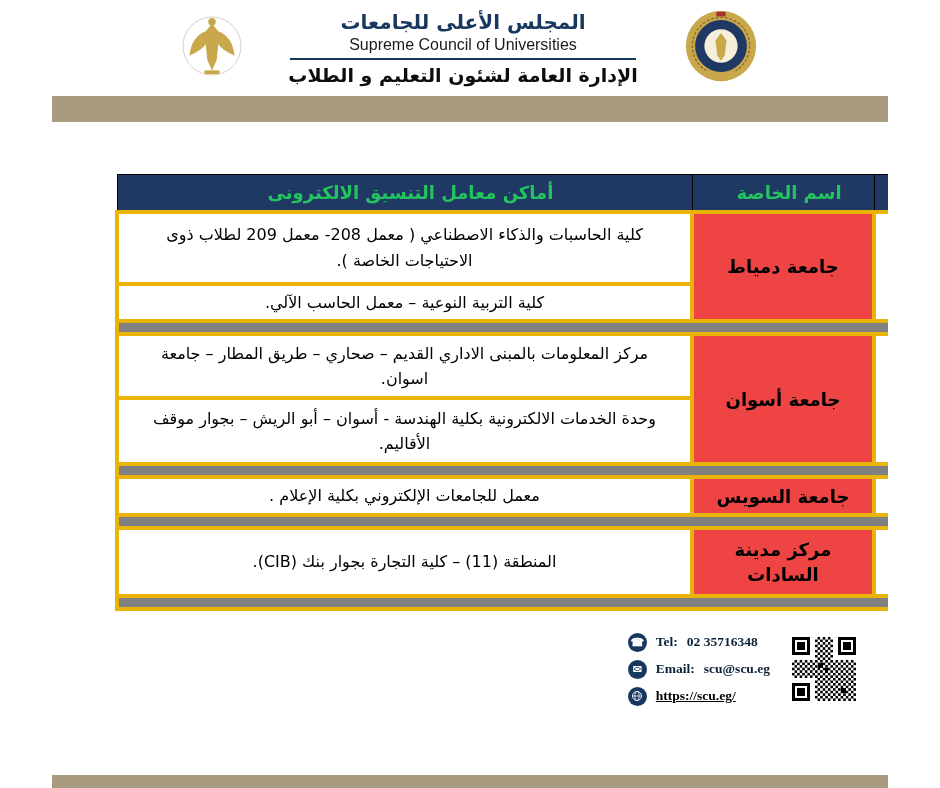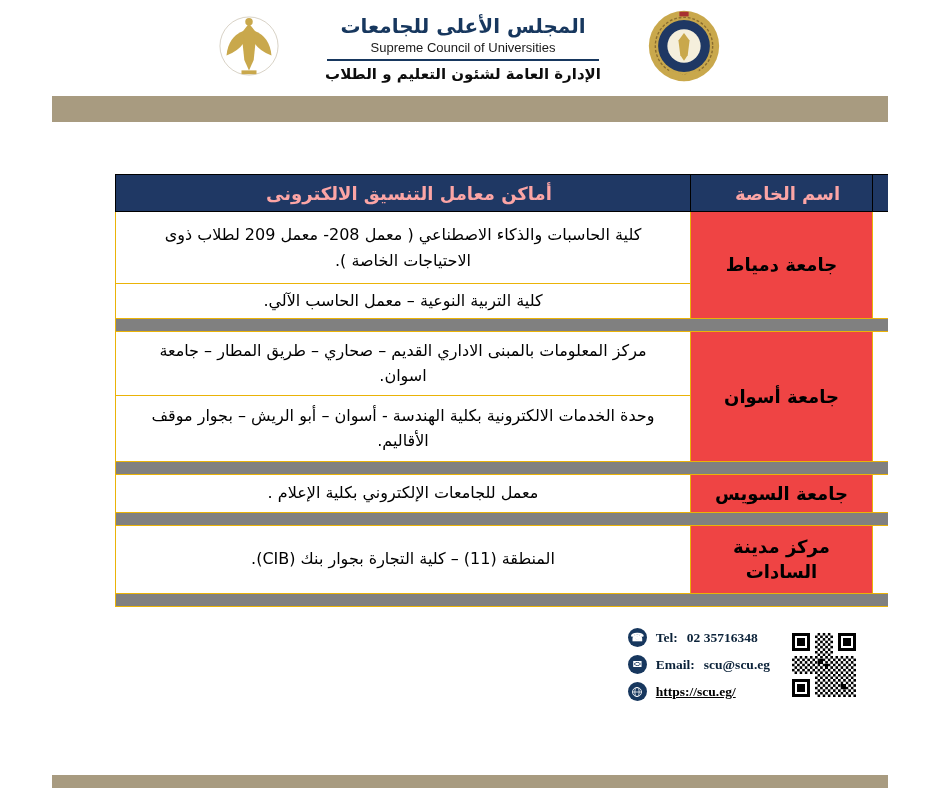--- a/index.html
+++ b/index.html
@@ -6,41 +6,41 @@
   html,body { background:#ffffff; }
   .page {
     width:836px; height:788px; background:#ffffff; position:relative; overflow:hidden;
     font-family:"DejaVu Sans", sans-serif; margin:0 auto;
   }
 
   
   .top-header { height:96px; display:flex; align-items:center; justify-content:center; gap:46px; }
   .org-text { text-align:center; min-width:218px; }
   .org-ar { font-size:20px; font-weight:bold; color:#17375e; direction:rtl; }
-  .org-en { font-size:13px; color:#1a1a1a; margin-top:2px; font-family:"Liberation Sans", sans-serif; }
+  .org-en { font-size:16px; color:#1a1a1a; margin-top:2px; font-family:"Liberation Sans", sans-serif; }
   .org-divider { height:2px; background:#17375e; margin:4px 2px; }
-  .dept-ar { font-size:15px; font-weight:bold; color:#0d0d0d; direction:rtl; margin-top:2px; }
+  .dept-ar { font-size:19px; font-weight:bold; color:#0d0d0d; direction:rtl; margin-top:2px; }
 
   .gold-bar { height:13px; background:#a89b80; }
   .gold-bar.bottom { position:absolute; left:0; right:0; bottom:0; }
 
   .title-band { height:76px; background:#d9d9d9; display:flex; align-items:center; justify-content:center; }
   .title-band h1 { font-size:27px; font-weight:bold; color:#3a3a3a; direction:rtl; }
 
   
   .table-wrap { margin:52px 53px 0 63px; }
   table { width:824px; border-collapse:collapse; direction:rtl; table-layout:fixed; }
   col.c-num { width:67px; }
   col.c-uni { width:182px; }
   col.c-loc { width:575px; }
   th {
-    background:#1f3864; color:#fca5a5; font-size:18px; font-weight:bold;
+    background:#1f3864; color:#22c55e; font-size:18px; font-weight:bold;
     height:37px; border:1px solid #000; text-align:center; vertical-align:middle;padding-left:12px;
   }
-  td { border:1px solid #eab308; text-align:center; vertical-align:middle; font-size:16px; color:#000; }
+  td { border:4px solid #eab308; text-align:center; vertical-align:middle; font-size:16px; color:#000; }
   td.uni { background:#ef4444; font-weight:bold; font-size:18px; line-height:1.4; padding:2px 6px; }
   td.num { font-family:"Liberation Serif", serif; font-weight:bold; font-size:18px; background:#fff;border-radius:22px; }
   td.loc { padding:4px 34px; line-height:1.6; background:#fff; }
   tr.sep td { height:13px; background:#808080; padding:0; }
 
   
   .footer { margin:20px 32px 0 0; height:76px; display:flex; justify-content:flex-end; align-items:center; gap:22px; }
   .contact { display:flex; flex-direction:column; gap:8px; }
   .contact-line { display:flex; align-items:center; gap:9px; direction:ltr;
     font-family:"Liberation Serif", serif; font-size:13.5px; font-weight:bold; color:#0b2239; }

